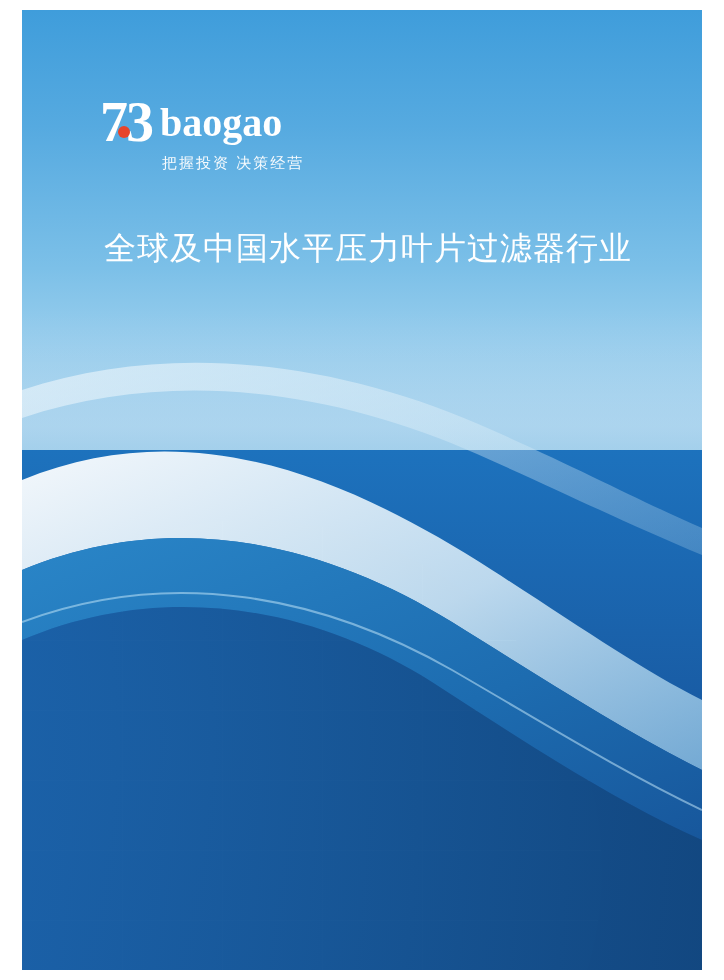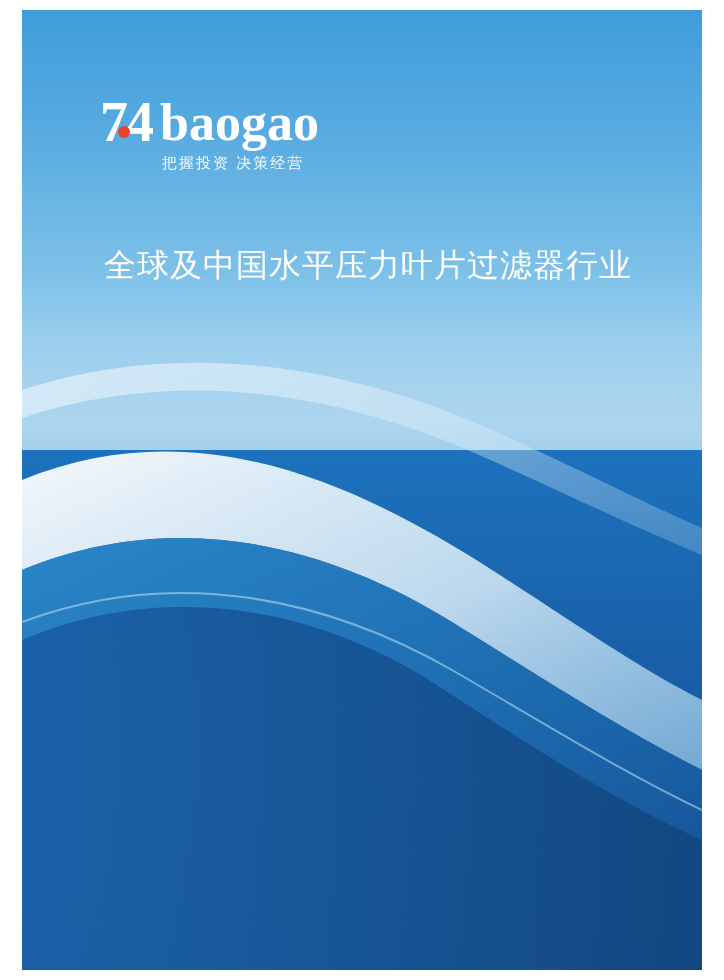--- a/index.html
+++ b/index.html
@@ -110,41 +110,41 @@
     top: 34px;
     width: 12px;
     height: 12px;
     border-radius: 50%;
     background: #e8442b;
   }
   .logo-text {
     position: absolute;
     left: 60px;
     top: 2px;
-    font-size: 52px;
+    font-size: 40px;
     font-weight: bold;
     color: #ffffff;
     line-height: 58px;
     font-family: "Liberation Serif", serif;
   }
   .logo-sub {
     position: absolute;
     left: 62px;
     top: 62px;
     font-size: 15px;
     color: #ffffff;
     letter-spacing: 2px;
     font-family: "Liberation Sans", sans-serif;
     opacity: 0.95;
     text-align: right;
   }
   .title {
     position: absolute;
     left: 82px;
-    top: 228px;
+    top: 211px;
     width: 520px;
     font-size: 32px;
     line-height: 54px;
     color: #ffffff;
     font-family: "Liberation Sans", sans-serif;
     letter-spacing: 1px;
   }
   .title div { white-space: nowrap; }
 </style>
 </head>
@@ -199,21 +199,21 @@
       <path d="M0,560 C150,498 300,532 430,612 C520,668 600,720 680,760 L680,830 C590,790 500,730 410,672 C290,596 140,570 0,630 Z" fill="url(#rb2)"></path>
 
       <path d="M0,630 C140,570 290,596 410,672 C500,730 590,790 680,830 L680,960 L0,960 Z" fill="url(#rb3)" opacity="0.92"></path>
 
       <path d="M0,380 C150,330 320,352 470,420 C560,460 620,492 680,518 L680,545 C610,516 545,484 455,444 C310,380 150,358 0,408 Z" fill="url(#rb4)"></path>
 
       <path d="M0,612 C150,556 300,586 430,660 C520,712 600,762 680,800" fill="none" stroke="#bfe3f7" stroke-opacity="0.55" stroke-width="2"></path>
     </svg>
 
     <div class="logo">
-      <div class="logo-mark">74</div>
+      <div class="logo-mark">73</div>
       <div class="logo-dot"></div>
       <div class="logo-text">baogao</div>
       <div class="logo-sub">把握投资 决策经营</div>
     </div>
 
     <div class="title">
       <div>全球及中国水平压力叶片过滤器行业</div>
     </div>
 
   </div>

